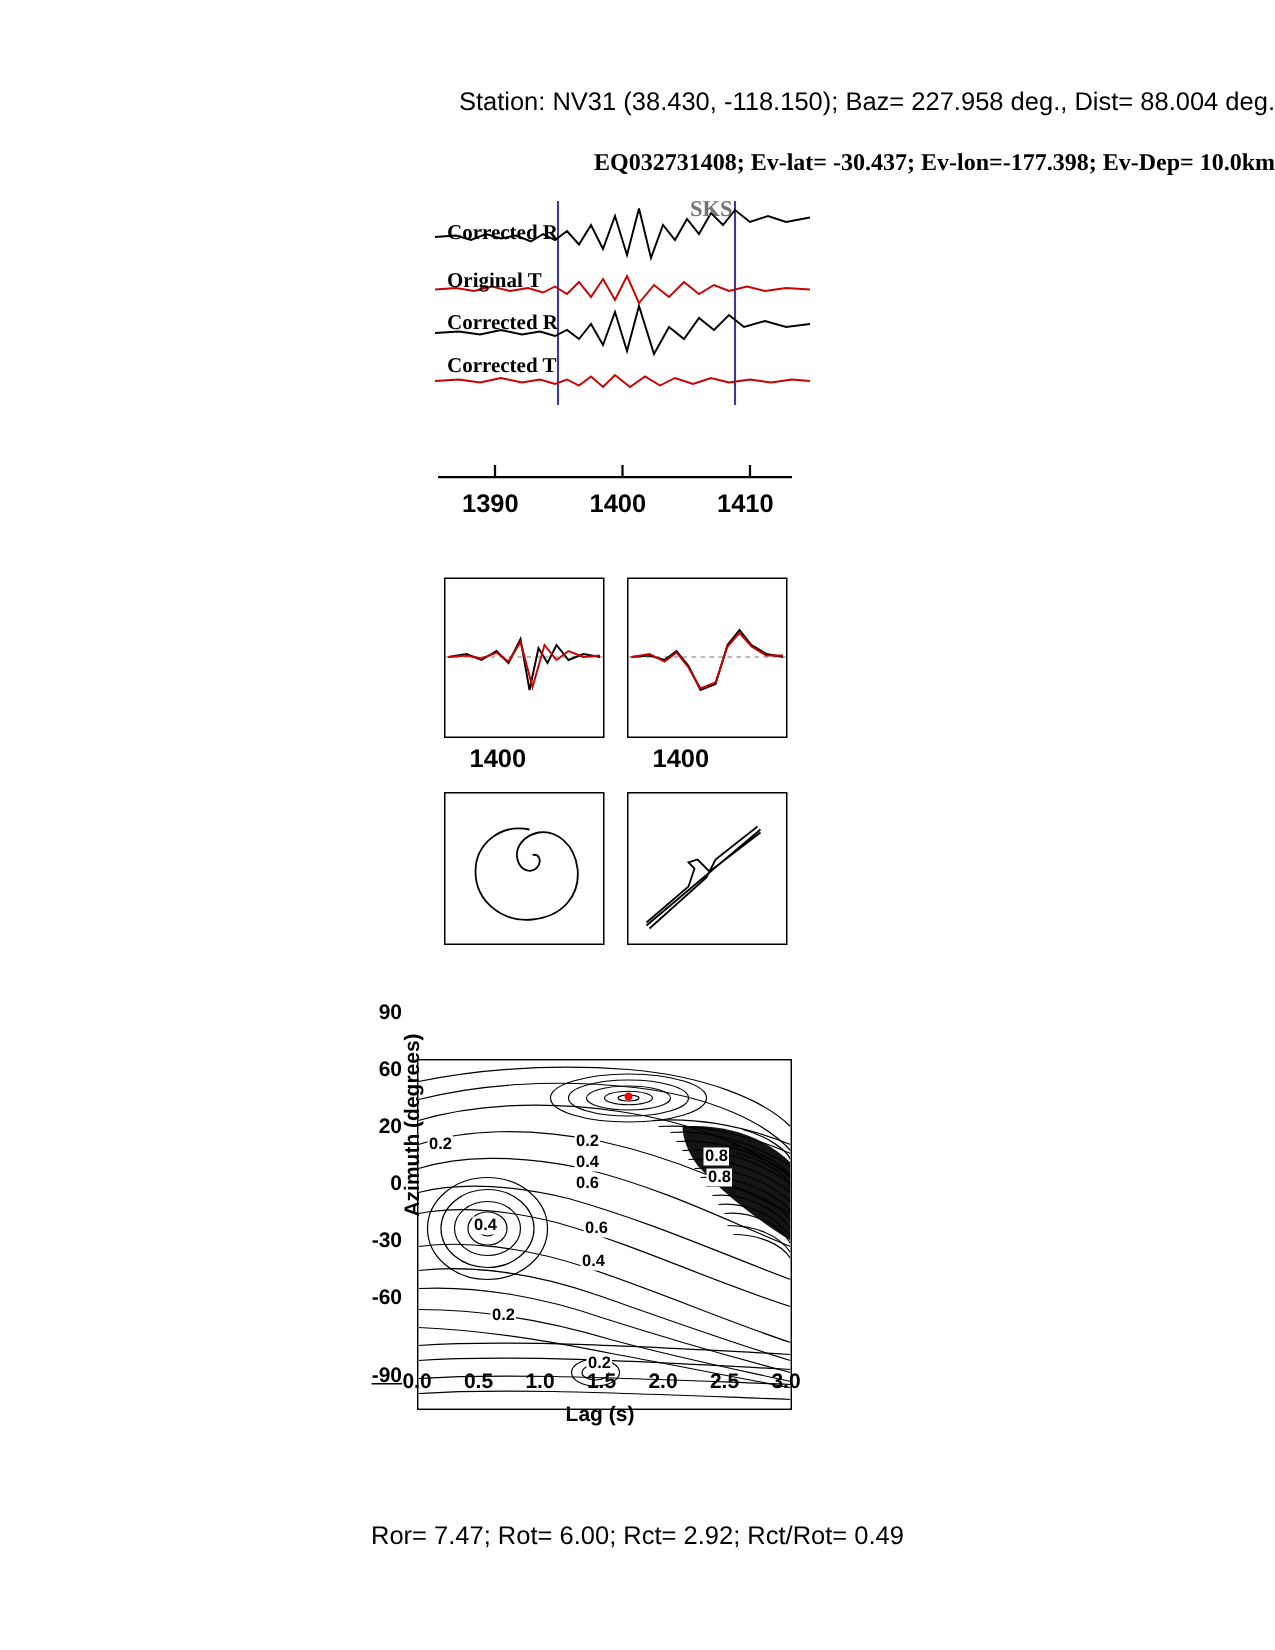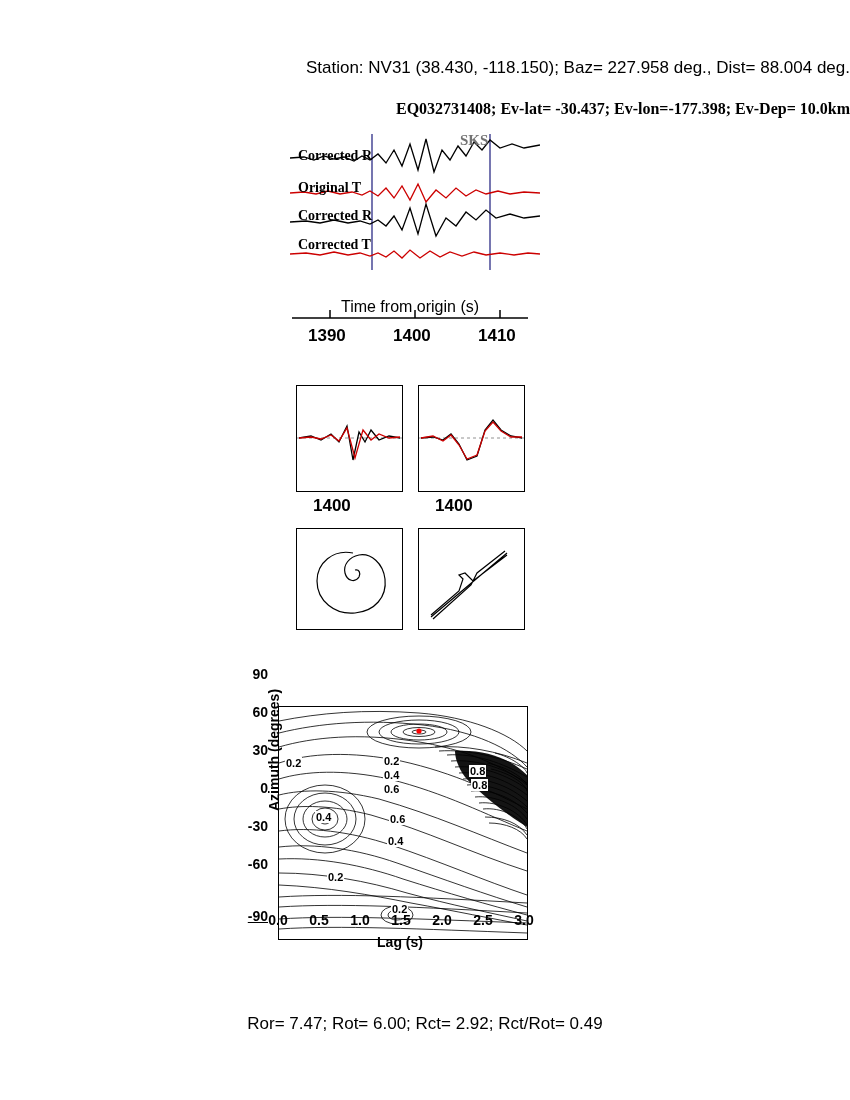--- a/index.html
+++ b/index.html
@@ -77,21 +77,20 @@
                L130,128 L140,121 L150,127 L160,122 L172,126 L184,122 L196,125 L210,123 L224,125 L238,123 L250,124" fill="none" stroke="#cc0000" stroke-width="1.3"></path>
     </svg>
     <div class="trlabel" id="lab-or">Corrected R</div>
     <div class="trlabel" id="lab-ot">Original T</div>
     <div class="trlabel" id="lab-cr">Corrected R</div>
     <div class="trlabel" id="lab-ct">Corrected T</div>
     <div id="phase">SKS</div>
   </div>
 
   <div id="taxis">
-    <div class="ttl">Time from origin (s)</div>
     <svg width="240" height="24" viewBox="0 0 240 24">
       <line x1="2" y1="18" x2="238" y2="18" stroke="#000" stroke-width="1.5"></line>
       <line x1="40" y1="18" x2="40" y2="10" stroke="#000" stroke-width="1.5"></line>
       <line x1="125" y1="18" x2="125" y2="10" stroke="#000" stroke-width="1.5"></line>
       <line x1="210" y1="18" x2="210" y2="10" stroke="#000" stroke-width="1.5"></line>
     </svg>
     <div class="ticklab" style="left:18px">1390</div>
     <div class="ticklab" style="left:103px">1400</div>
     <div class="ticklab" style="left:188px">1410</div>
   </div>
@@ -200,21 +199,21 @@
       <div class="clab" style="left:110px;top:106px;">0.6</div>
       <div class="clab" style="left:190px;top:58px;">0.8</div>
       <div class="clab" style="left:192px;top:72px;">0.8</div>
       <div class="clab" style="left:108px;top:128px;">0.4</div>
       <div class="clab" style="left:48px; top:164px;">0.2</div>
       <div class="clab" style="left:112px;top:196px;">0.2</div>
     </div>
 
     <div class="yticklab" style="top:14px;">90</div>
     <div class="yticklab" style="top:52px;">60</div>
-    <div class="yticklab" style="top:90px;">30</div>
+    <div class="yticklab" style="top:90px;">20</div>
     <div class="yticklab" style="top:128px;">0</div>
     <div class="yticklab" style="top:166px;">-30</div>
     <div class="yticklab" style="top:204px;">-60</div>
     <div class="yticklab" style="top:256px;text-decoration:underline;">-90</div>
 
     <div class="xticklab" style="left:8px;">0.0</div>
     <div class="xticklab" style="left:49px;">0.5</div>
     <div class="xticklab" style="left:90px;">1.0</div>
     <div class="xticklab" style="left:131px;">1.5</div>
     <div class="xticklab" style="left:172px;">2.0</div>

